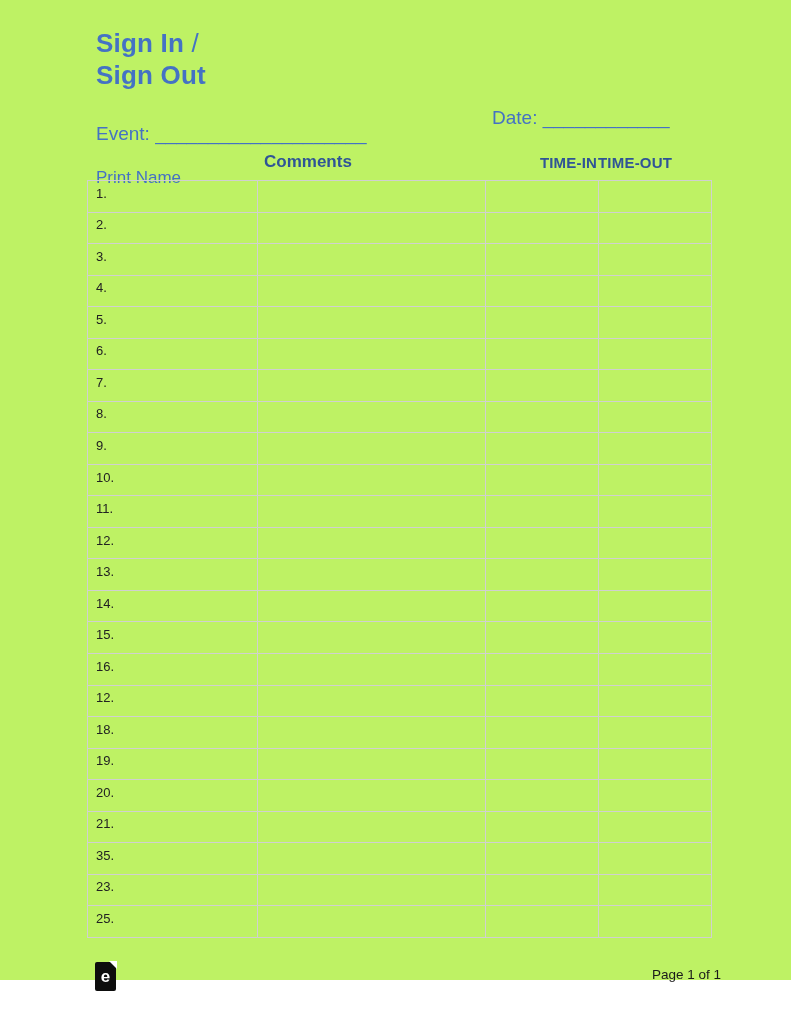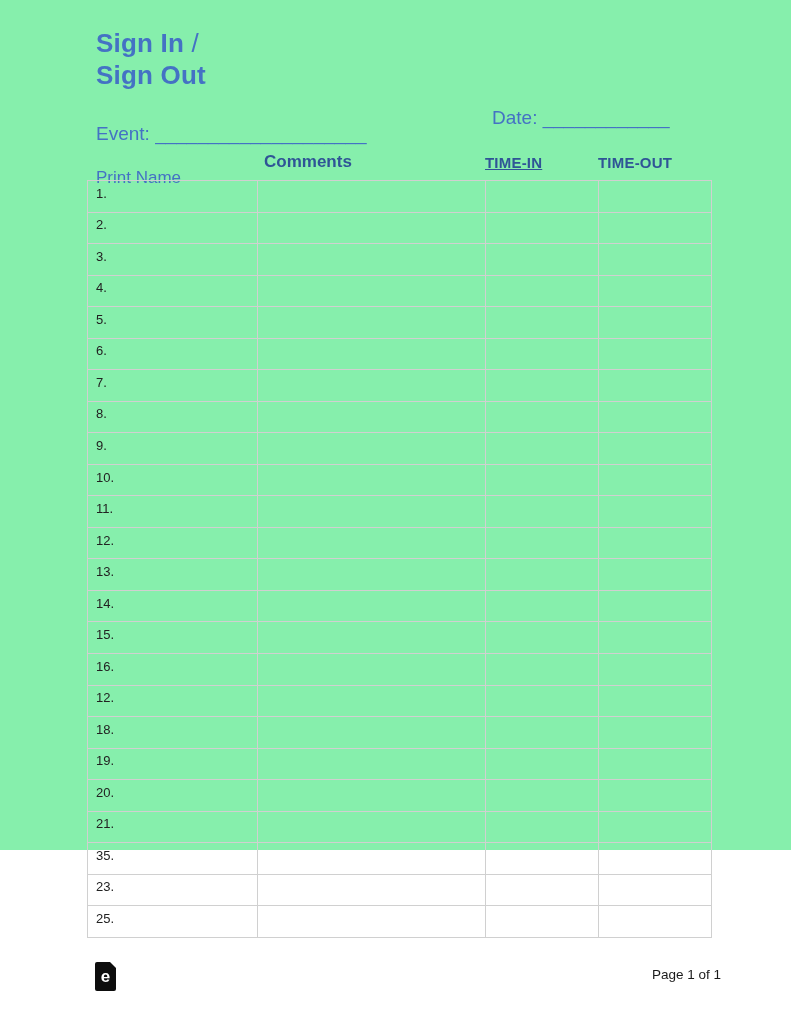--- a/index.html
+++ b/index.html
@@ -8,21 +8,21 @@
     --border:#D0D0D0;
     --ink:#222222;
   }
   *{margin:0;padding:0;box-sizing:border-box;}
   html,body{background:#ffffff;}
   body{
     font-family:"Liberation Sans","DejaVu Sans",sans-serif;
     width:791px;height:1024px;position:relative;overflow:hidden;
   }
   .page{
-    position:absolute;left:0;top:0;width:791px;height:850px;background:#86efac;
+    position:absolute;left:0;top:0;width:791px;height:980px;background:#bef264;
   }
   
   .doc-title{
     position:absolute;left:96px;top:27px;
     color:var(--blue);font-size:26px;line-height:32px;font-weight:bold;
     letter-spacing:0.2px;
   }
   .doc-title .slash{font-weight:400;}
   
   .fill-line-row{
@@ -30,21 +30,21 @@
     color:var(--blue);font-size:19px;
   }
   .event-field{position:absolute;left:96px;top:16px;white-space:pre;}
   .date-field{position:absolute;left:492px;top:0;white-space:pre;}
   .blank-line{letter-spacing:0;}
   
   .col-headers{position:absolute;left:0;top:152px;width:791px;height:24px;}
   .hdr{position:absolute;top:0;}
   .hdr-print-name{left:96px;color:var(--blue);font-size:17px;font-weight:400;margin-top:16px;}
   .hdr-comments{left:264px;color:var(--dark-blue);font-size:17px;font-weight:600;}
-  .hdr-time-in{left:485px;width:113px;text-align:left;color:var(--dark-blue);font-size:15px;font-weight:600;letter-spacing:0.2px;padding-top:2px;text-decoration:underline;}
+  .hdr-time-in{left:512px;width:113px;text-align:center;color:var(--dark-blue);font-size:15px;font-weight:600;letter-spacing:0.2px;padding-top:2px;}
   .hdr-time-out{left:598px;width:113px;text-align:left;color:var(--dark-blue);font-size:15px;font-weight:600;letter-spacing:0.2px;padding-top:2px;}
   
   table.sheet{
     position:absolute;left:87px;top:180px;
     width:624px;height:758px;
     border-collapse:collapse;table-layout:fixed;
   }
   table.sheet td{
     border:1px solid var(--border);
     vertical-align:middle;

